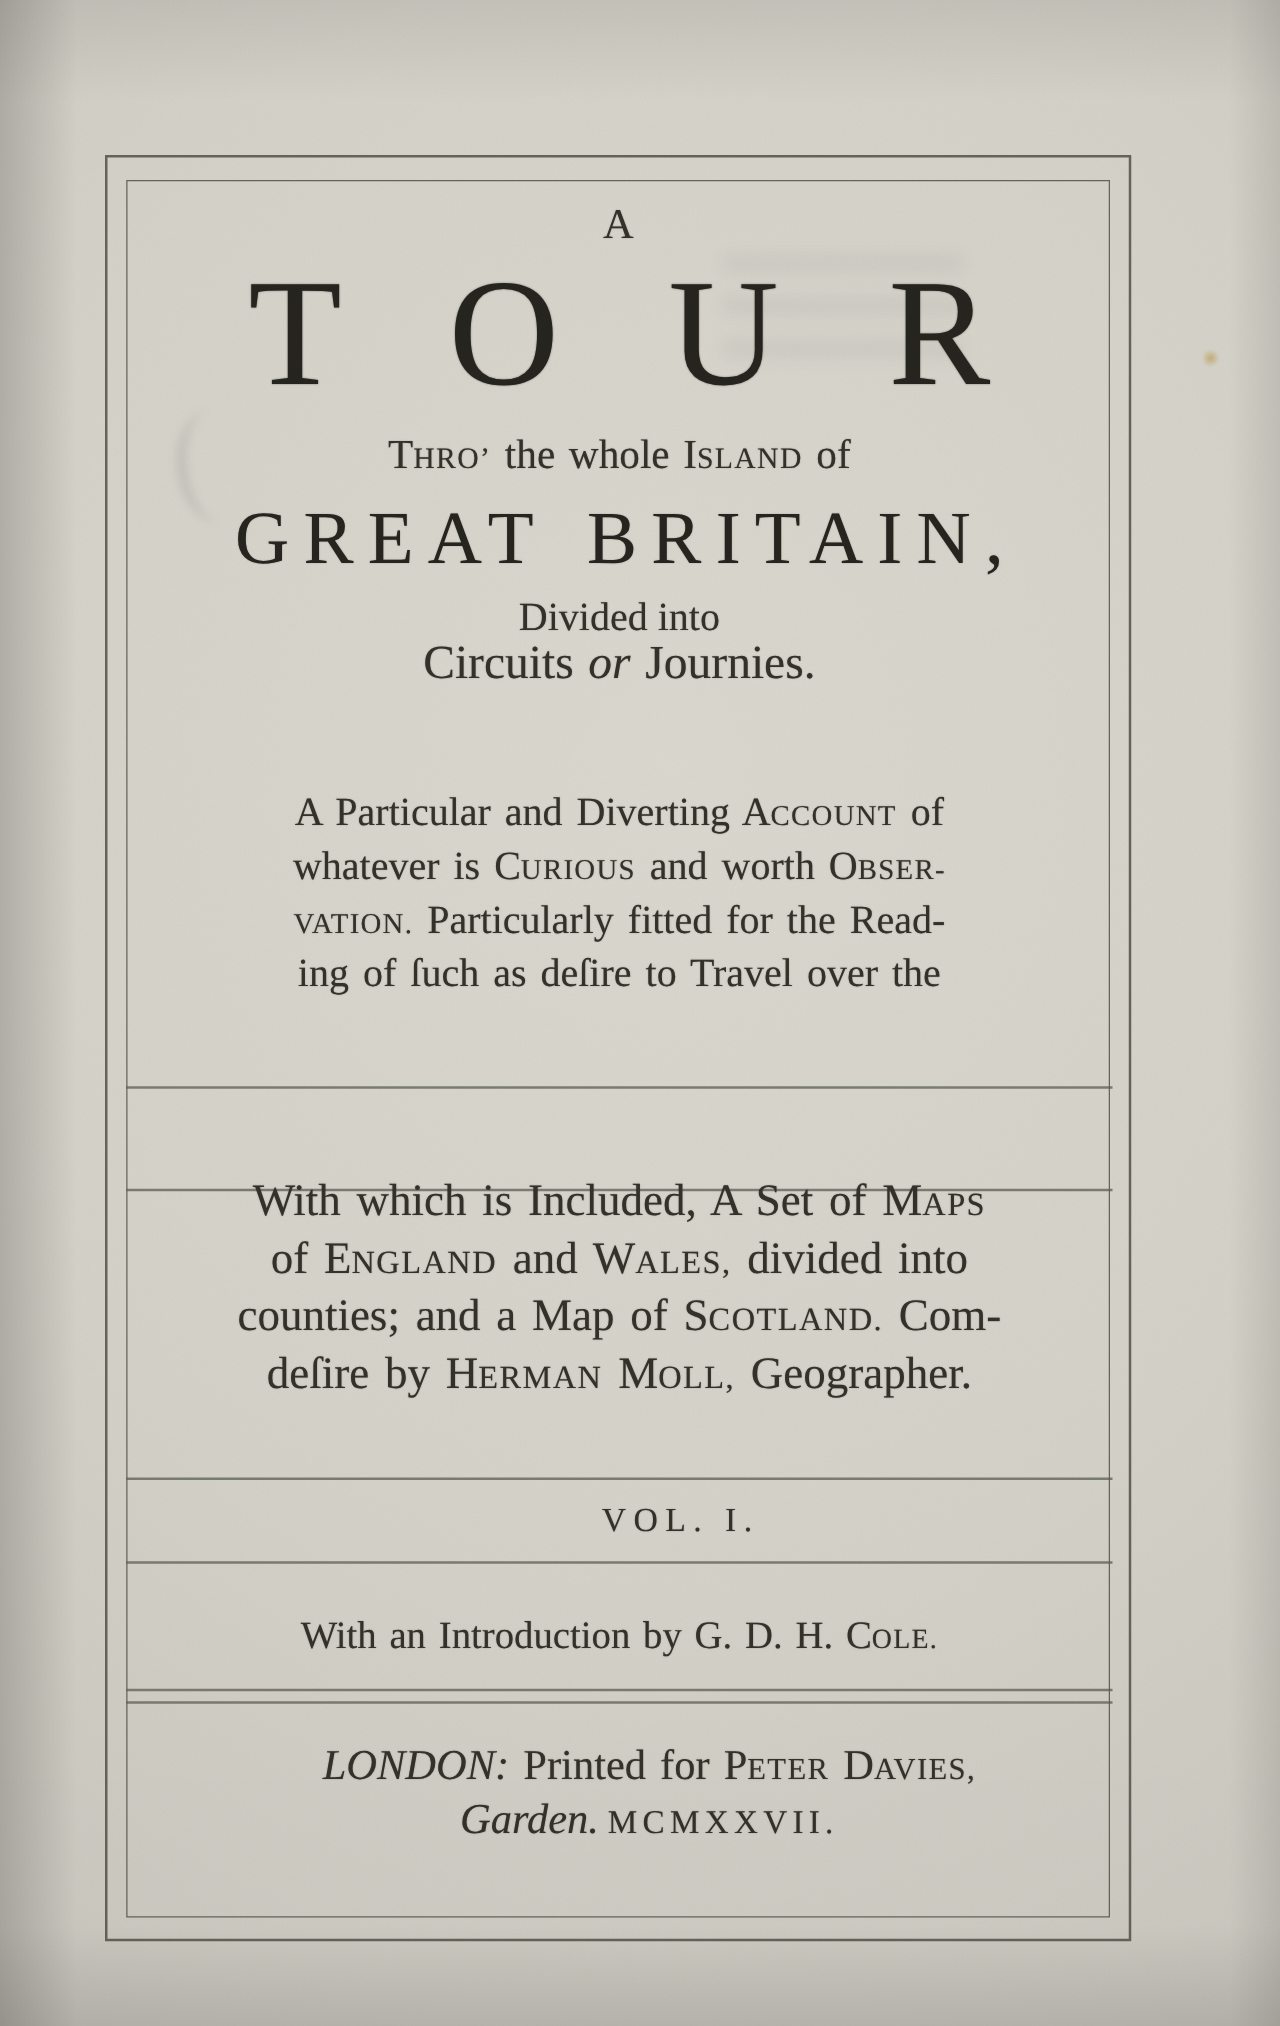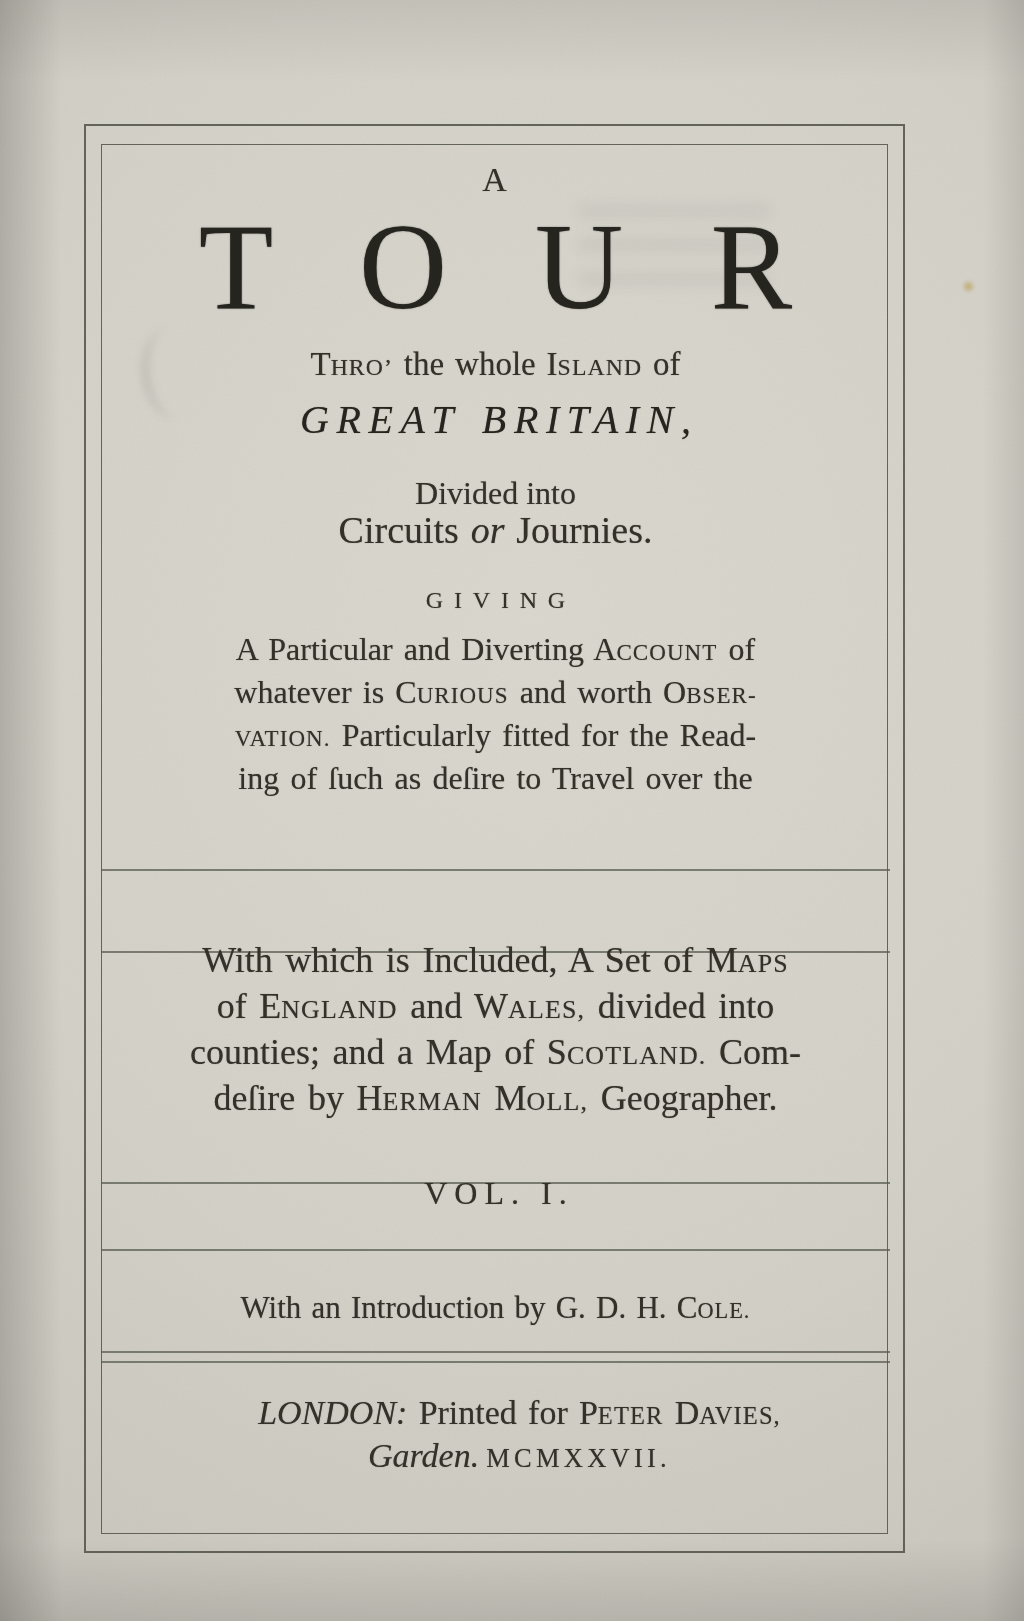--- a/index.html
+++ b/index.html
@@ -46,28 +46,28 @@
     color:var(--ink);line-height:1;
     text-shadow:0 0 1px rgba(47,45,38,.5);
   }
   .half-title{top:163px;font-size:34px;letter-spacing:.05em;}
   .main-title{
     top:206px;font-size:122px;color:var(--ink-strong);
     letter-spacing:.72em;padding-left:.72em;
     text-shadow:0 0 1.5px rgba(35,34,28,.6);
   }
   .subtitle{top:348px;font-size:33px;word-spacing:.08em;}
-  .gb-title{top:400px;font-size:40px;color:var(--ink-strong);letter-spacing:.19em;padding-left:.19em;word-spacing:.1em;font-style:italic;}
+  .gb-title{top:400px;font-size:60px;color:var(--ink-strong);letter-spacing:.19em;padding-left:.19em;word-spacing:.1em;}
   .divided{top:477px;font-size:32px;}
   .circuits{top:511px;font-size:38px;word-spacing:.06em;}
   .giving{top:588px;font-size:24px;letter-spacing:.45em;padding-left:.45em;}
   .description{top:629px;font-size:32px;line-height:40px;word-spacing:.1em;}
   .byline{top:877px;font-size:40px;word-spacing:.12em;}
   .maps{top:939px;font-size:36px;line-height:42px;word-spacing:.1em;}
-  .volume{top:1177px;font-size:32px;letter-spacing:.22em;padding-left:.22em;}
+  .volume{top:1203px;font-size:27px;letter-spacing:.22em;padding-left:.22em;margin-left:46px;}
   .introduction{top:1292px;font-size:31px;word-spacing:.08em;}
   .imprint{top:1393px;font-size:34px;line-height:40px;word-spacing:.08em;padding-left:48px;}
   
   .seg-rm{}
   .seg-it{font-style:italic;}
   .seg-sc{text-transform:uppercase;font-size:.72em;letter-spacing:.045em;}
   .seg-caps{letter-spacing:.13em;}
   .seg-scsp{text-transform:uppercase;font-size:.78em;letter-spacing:.16em;margin-left:7px;}
   .tline{white-space:nowrap;}
   
@@ -118,21 +118,20 @@
   <div class="tblock main-title">TOUR</div>
 
   <div class="tblock subtitle"><span class="seg-rm">T</span><span class="seg-sc">hro’</span><span class="seg-rm"> the whole I</span><span class="seg-sc">sland</span><span class="seg-rm"> of</span></div>
 
   <div class="tblock gb-title">GREAT BRITAIN,</div>
 
   <div class="tblock divided">Divided into</div>
 
   <div class="tblock circuits"><span class="seg-rm">Circuits </span><span class="seg-it">or</span><span class="seg-rm"> Journies.</span></div>
 
-  <div class="tblock giving">GIVING</div>
 
   <div class="tblock description">
       <div class="tline"><span class="seg-rm">A Particular and Diverting A</span><span class="seg-sc">ccount</span><span class="seg-rm"> of</span></div>
       <div class="tline"><span class="seg-rm">whatever is C</span><span class="seg-sc">urious</span><span class="seg-rm"> and worth O</span><span class="seg-sc">bser-</span></div>
       <div class="tline"><span class="seg-sc">vation.</span><span class="seg-rm"> Particularly fitted for the Read-</span></div>
       <div class="tline"><span class="seg-rm">ing of ſuch as deſire to Travel over the</span></div>
     </div>
 
 
   <div class="tblock maps">

